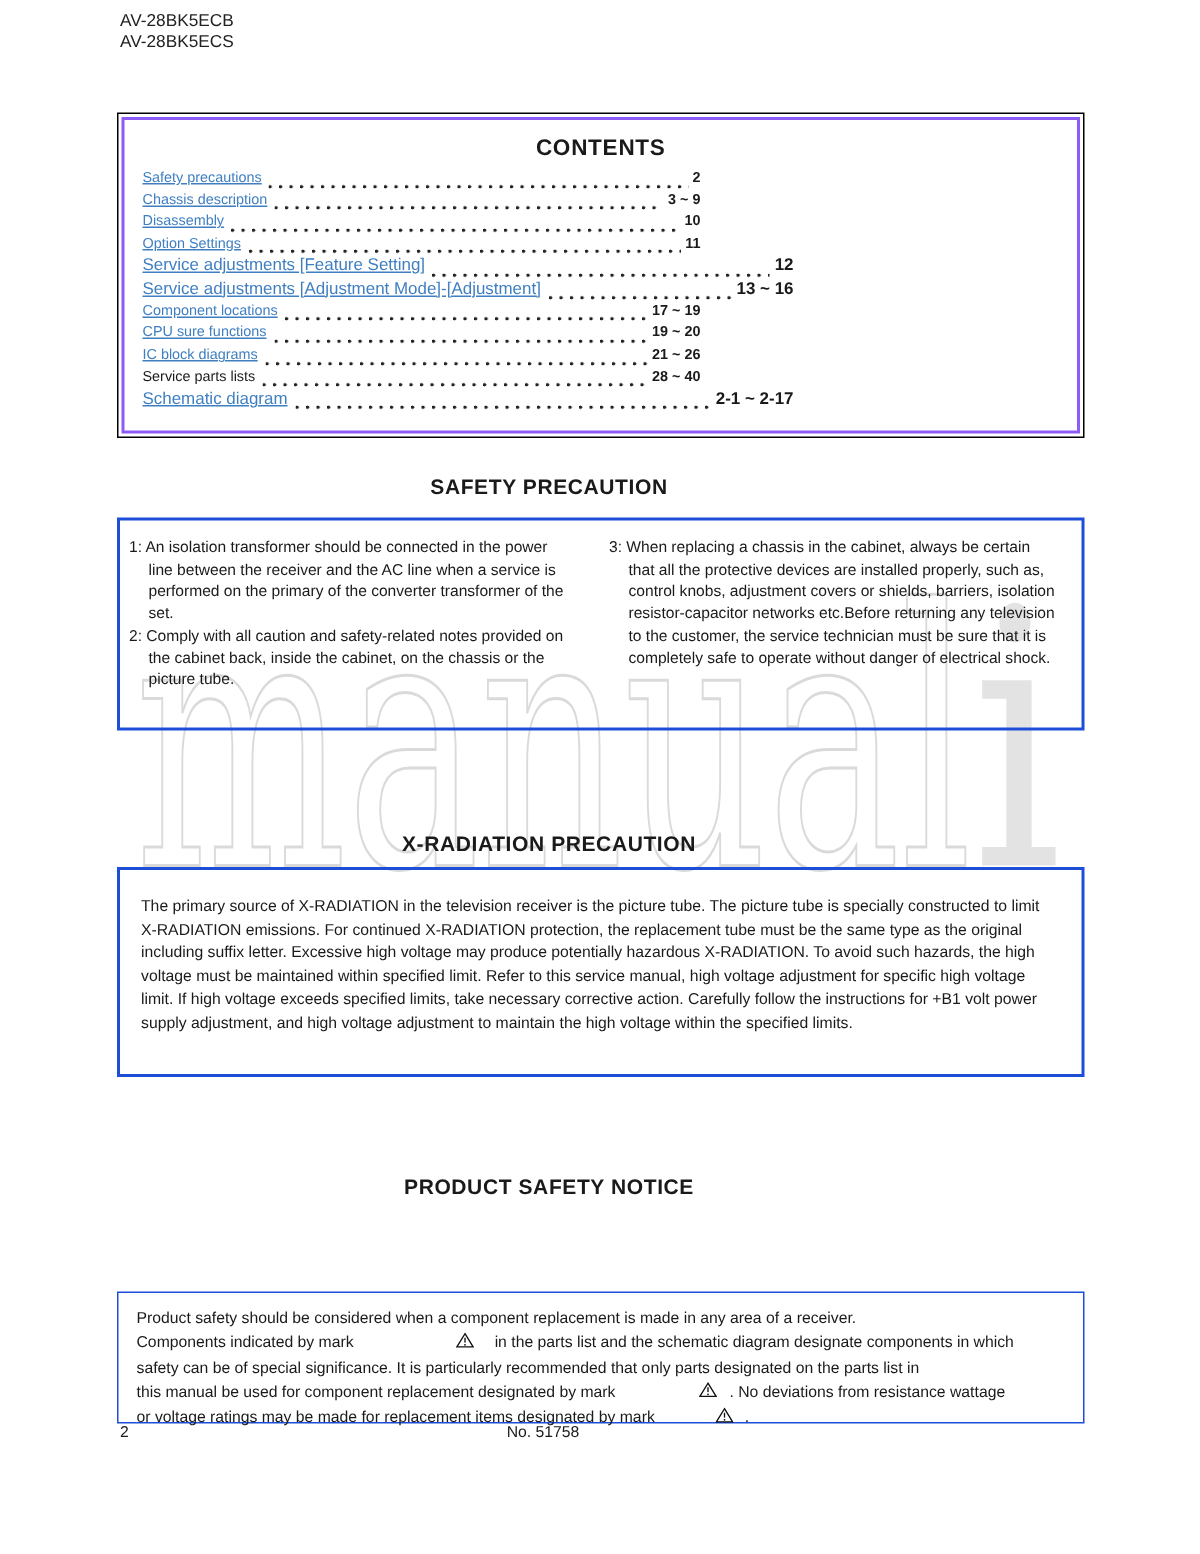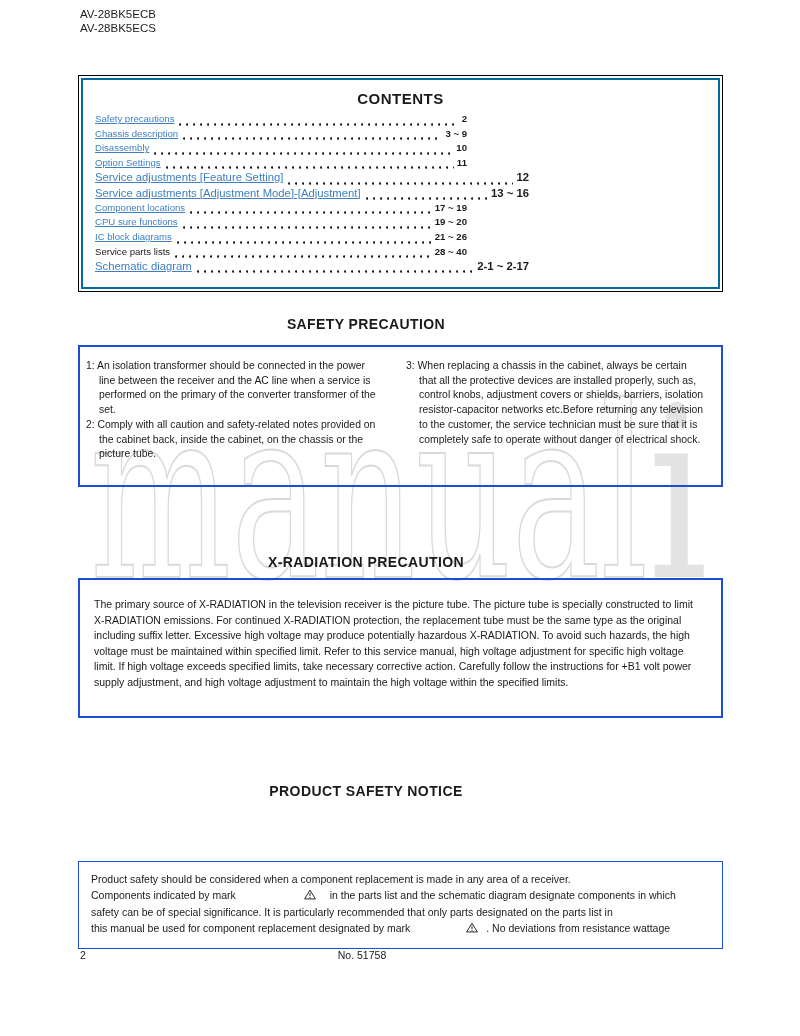--- a/index.html
+++ b/index.html
@@ -8,21 +8,21 @@
   .layer{position:absolute;z-index:1;}
 
   
   .models{left:80px;top:7px;font-size:11.5px;line-height:14px;color:#222;}
 
   
   .watermark{position:absolute;left:86px;top:428px;z-index:0;}
 
   
   .contents-outer{left:78px;top:75px;width:645px;border:1px solid #000;padding:2px;box-sizing:border-box;}
-  .contents-inner{border:2px solid #0369a1;padding:10px 0 12px 0;}
+  .contents-inner{border:2px solid #8b5cf6;padding:10px 0 12px 0;}
   .contents-title{text-align:center;font-size:15px;font-weight:bold;letter-spacing:.5px;margin-bottom:6px;}
   .toc{padding-left:12px;}
   .toc-row{display:flex;align-items:baseline;}
   .toc-row.sm{width:372px;height:14.6px;font-size:9.6px;}
   .toc-row.lg{width:434px;height:15.2px;font-size:11.3px;}
   .toc-label.link{color:#3f7fc1;text-decoration:underline;cursor:pointer;}
   .toc-label{white-space:nowrap;}
   .leader{flex:1;align-self:flex-end;height:3px;margin:0 3px 2px 5px;
           background-image:radial-gradient(circle at 1.1px 1.5px,#222 1px,transparent 1.3px);
           background-size:7px 3px;background-repeat:repeat-x;}
@@ -150,18 +150,23 @@
           <path d="M12 1.8 L22.8 19.4 L1.2 19.4 Z" fill="none" stroke="#111" stroke-width="1.8"></path>
           <rect x="11.1" y="7.2" width="1.8" height="6.4" fill="#111"></rect>
           <circle cx="12" cy="16.6" r="1.2" fill="#111"></circle>
         </svg><span>in the parts list and the schematic diagram designate components in which</span></div>
       <div class="ps-line"><span>safety can be of special significance. It is particularly recommended that only parts designated on the parts list in</span></div>
       <div class="ps-line"><span>this manual be used for component replacement designated by mark</span><svg viewBox="0 0 24 21" width="12" height="11" class="warn-icon" style="margin-left: 56px; margin-right: 8px;">
           <path d="M12 1.8 L22.8 19.4 L1.2 19.4 Z" fill="none" stroke="#111" stroke-width="1.8"></path>
           <rect x="11.1" y="7.2" width="1.8" height="6.4" fill="#111"></rect>
           <circle cx="12" cy="16.6" r="1.2" fill="#111"></circle>
         </svg><span>. No deviations from resistance wattage</span></div>
+      <div class="ps-line"><span>or voltage ratings may be made for replacement items designated by mark</span><svg viewBox="0 0 24 21" width="12" height="11" class="warn-icon" style="margin-left: 40px; margin-right: 8px;">
+          <path d="M12 1.8 L22.8 19.4 L1.2 19.4 Z" fill="none" stroke="#111" stroke-width="1.8"></path>
+          <rect x="11.1" y="7.2" width="1.8" height="6.4" fill="#111"></rect>
+          <circle cx="12" cy="16.6" r="1.2" fill="#111"></circle>
+        </svg><span>.</span></div>
     </div>
 
   <div class="layer footer-page">2</div>
   <div class="layer footer-doc">No. 51758</div>
 
 </div>
 
 </body></html>

